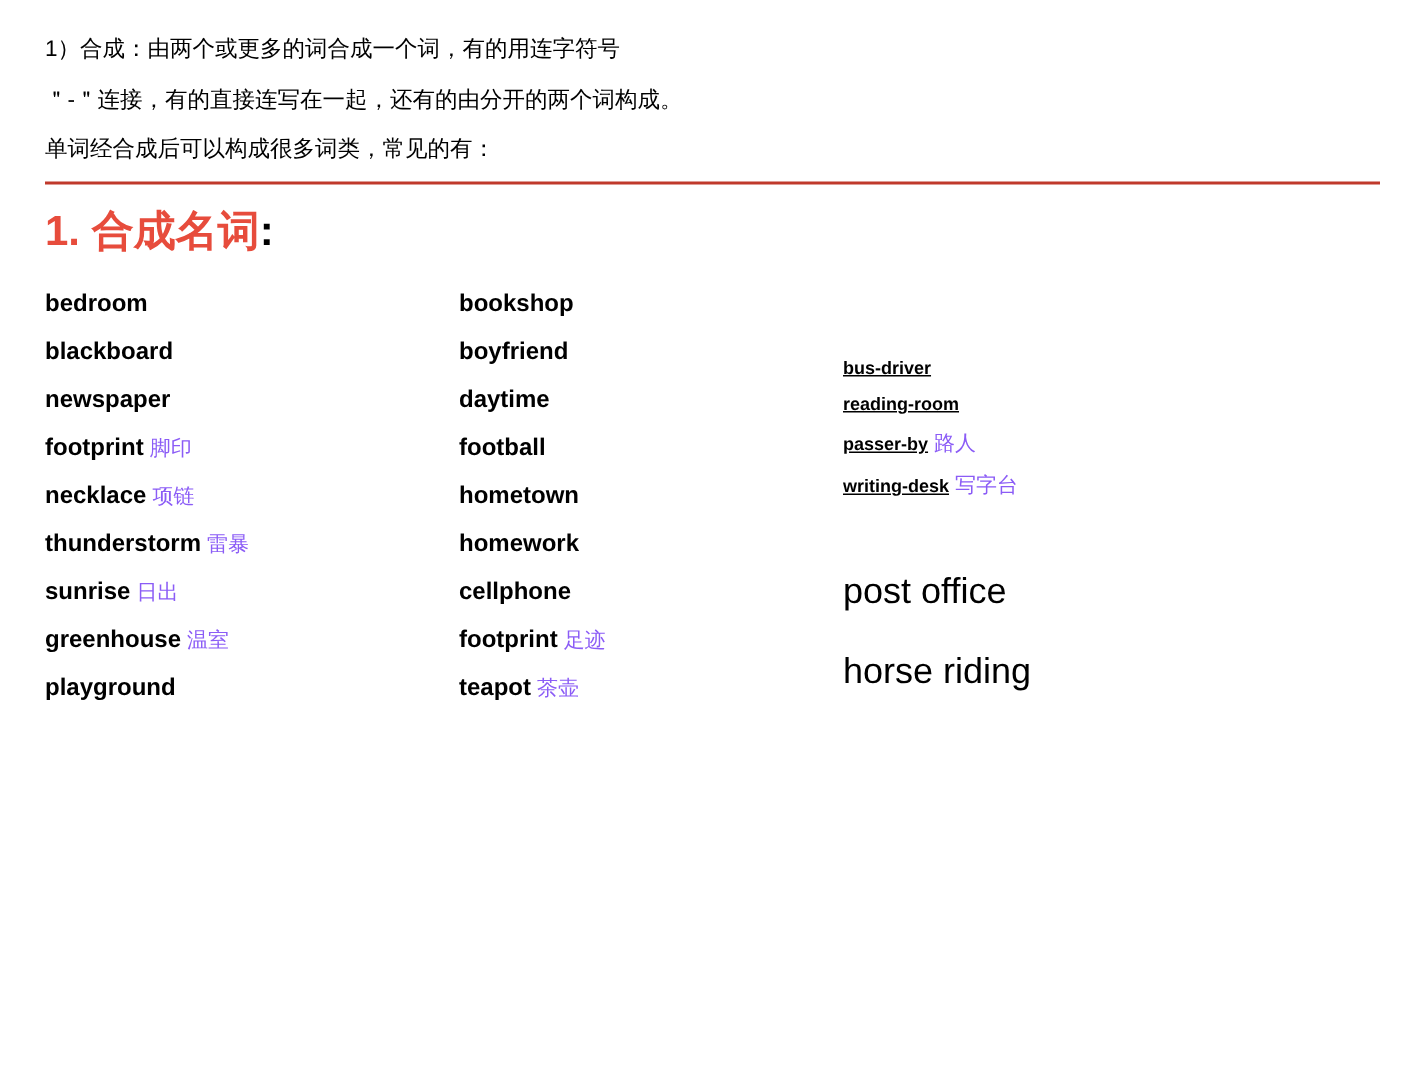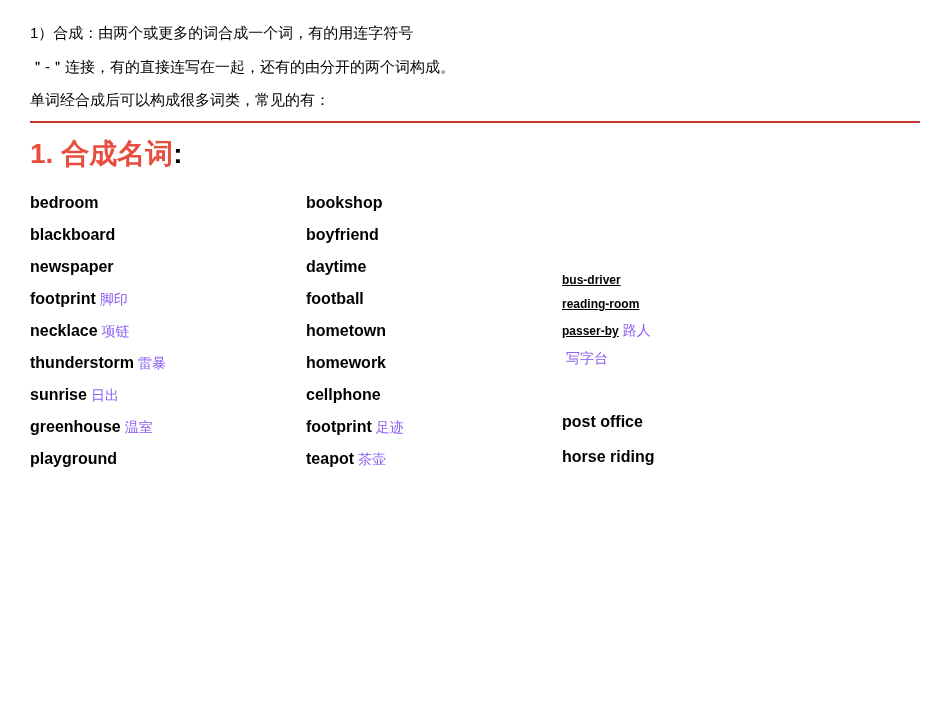--- a/index.html
+++ b/index.html
@@ -69,22 +69,22 @@
       font-size: 14px;
       color: #8b5cf6;
       margin-left: 4px;
     }
     .bold-hyphen {
       font-weight: bold;
       font-size: 12px;
       text-decoration: underline;
     }
     .spaced-words {
-      font-weight: bold;
-      font-size: 16px;
+      font-weight: normal;
+      font-size: 24px;
       line-height: 2.2;
     }
   </style>
 </head>
 <body>
 
 <div>
   <p class="intro-text">1）合成：由两个或更多的词合成一个词，有的用连字符号</p>
   <p class="intro-text">＂-＂连接，有的直接连写在一起，还有的由分开的两个词构成。</p>
   <p class="intro-text">单词经合成后可以构成很多词类，常见的有：</p>
@@ -196,20 +196,21 @@
     <div class="word-row">
       <span class="bold-hyphen">reading-room</span>
     </div>
 
     <div class="word-row">
       <span class="bold-hyphen">passer-by</span>
       <span class="word-cn">路人</span>
     </div>
 
     <div class="word-row">
+      <span class="bold-hyphen">writing-desk</span>
       <span class="word-cn">写字台</span>
     </div>
 
     <div style="line-height:2;">&nbsp;</div>
 
     <div class="word-row">
       <span class="spaced-words">post office</span>
     </div>
 
     <div class="word-row">

